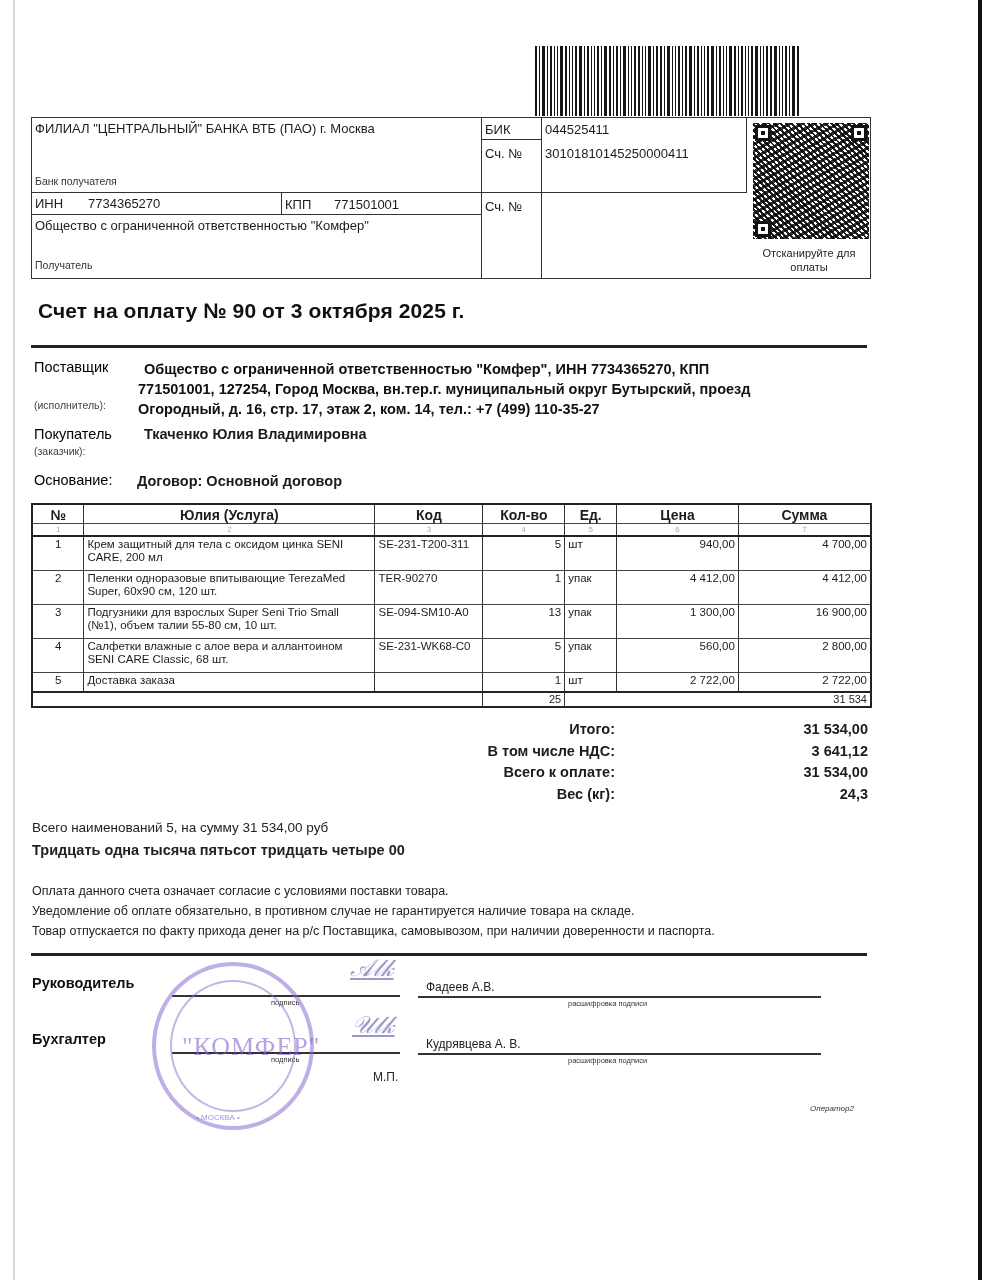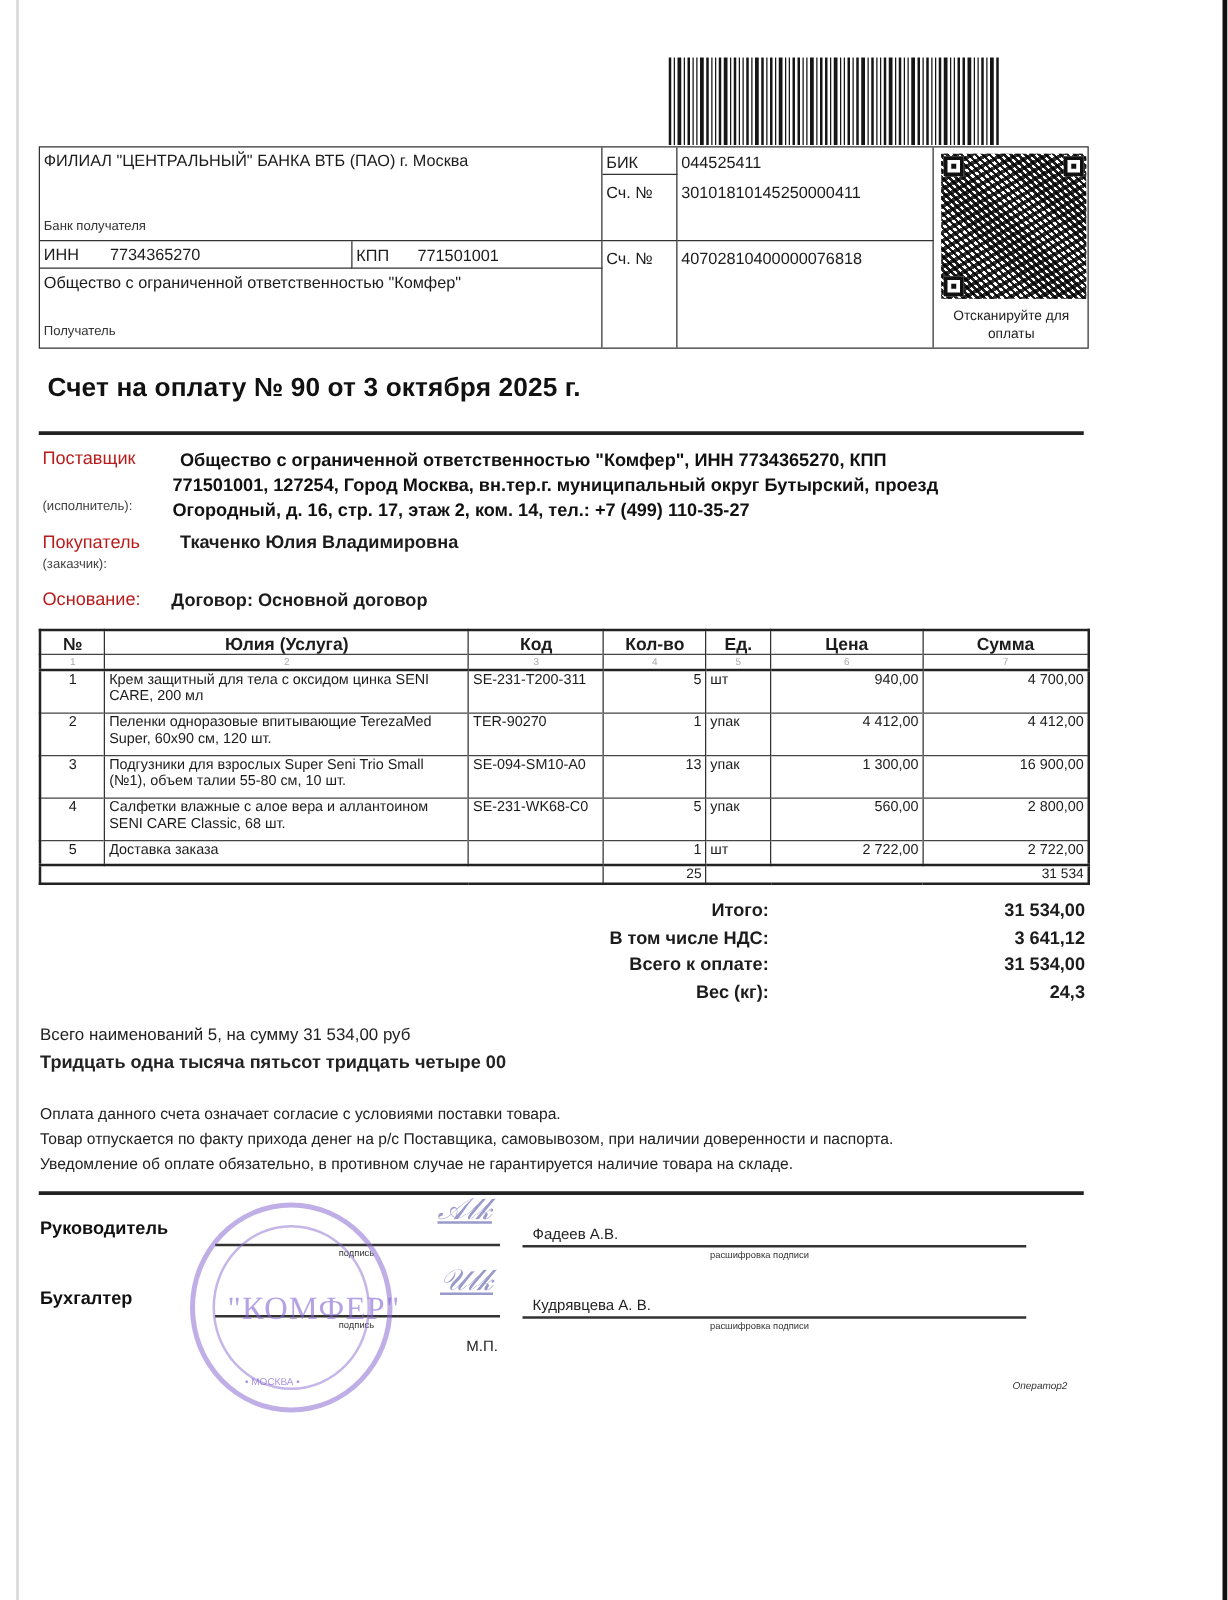--- a/index.html
+++ b/index.html
@@ -21,21 +21,21 @@
           repeating-linear-gradient(45deg, #222 0 2px, #fff 2px 4px),
           repeating-linear-gradient(-30deg, #333 0 3px, transparent 3px 6px);
         background-blend-mode: multiply; }
   .qr .finder { position: absolute; width: 16px; height: 16px; border: 3px solid #111; background: #fff; }
   .qr .finder::after { content: ""; position: absolute; left: 3px; top: 3px; width: 4px; height: 4px; background: #111; }
 
   .title { position: absolute; left: 38px; top: 299px; font-size: 21px; font-weight: bold; color: #111; letter-spacing: 0.1px; }
   .rule-thick { position: absolute; left: 31px; top: 345px; width: 836px; height: 3px; background: #222; }
 
   .party { position: absolute; font-size: 14.5px; }
-  .party .lbl { color: #b91c1c; margin-top: 28px; }
+  .party .lbl { color: #000000; margin-top: 28px; }
   .party .val { font-weight: bold; color: #111; }
 
   
   table.items { position: absolute; left: 31px; top: 503px; width: 841px; border-collapse: collapse; font-size: 11.5px; border: 2px solid #222; }
   table.items th { font-size: 14px; font-weight: bold; border-left: 1.5px solid #333; padding: 2px 3px 0; height: 19px; border-bottom: 1px dashed #888; }
   table.items tr.nums td { font-size: 8px; color: #aaa; text-align: center; height: 9px; border-left: 1.5px solid #333; border-bottom: 2px solid #222; line-height: 9px; }
   table.items td { border-left: 1.5px solid #333; border-top: 1px solid #444; vertical-align: top; padding: 1px 3px; line-height: 13px; }
   table.items tr.row td { height: 34px; }
   table.items tr.row.last td { height: 20px; }
   table.items tr.totalrow td { border-top: 2px solid #222; height: 14px; font-size: 11px; padding: 0 3px; line-height: 13px; }
@@ -55,21 +55,21 @@
 
   .sig { position: absolute; font-size: 14.5px; font-weight: bold; color: #111; }
   .sig-line { position: absolute; height: 1.5px; background: #333; }
   .tiny { position: absolute; font-size: 7.5px; color: #333; }
   .name { position: absolute; font-size: 12px; color: #222; }
 
   .stamp { position: absolute; left: 152px; top: 962px; width: 162px; height: 168px; border-radius: 50%;
            border: 4px solid rgba(140,110,210,0.55); }
   .stamp .inner { position: absolute; left: 14px; top: 14px; right: 14px; bottom: 14px; border-radius: 50%; border: 2px solid rgba(140,110,210,0.5); }
   .stamp .word { position: absolute; left: 26px; top: 66px; font-family: "Liberation Serif", serif; font-size: 26px; color: rgba(130,100,210,0.6); letter-spacing: 1px; }
-  .stamp .ring { position: absolute; left: 40px; bottom: 16px; font-size: 8px; color: rgba(130,100,210,0.7); }
+  .stamp .ring { position: absolute; left: 40px; bottom: 4px; font-size: 8px; color: rgba(130,100,210,0.7); }
   .signature { position: absolute; font-family: "Liberation Serif", serif; font-style: italic; font-size: 24px; color: rgba(110,110,180,0.7); text-decoration: underline; }
   .operator { position: absolute; left: 810px; top: 1104px; font-size: 8px; font-style: italic; color: #333; }
 </style>
 </head>
 <body>
 
 <div class="page-edge-left"></div>
 <div class="page-edge-right"></div>
 
 <div class="barcode" id="barcode">
@@ -170,23 +170,20 @@
   </div>
   <div class="cell" style="left:450px;top:22px;width:60px;height:53px;border-right-width:1.5px;border-bottom-width:1.5px;">
     <span style="position:absolute;left:3px;top:6px;">Сч. №</span>
   </div>
   <div class="cell" style="left:450px;top:75px;width:60px;height:85px;border-right-width:1.5px;">
     <span style="position:absolute;left:3px;top:6px;">Сч. №</span>
   </div>
   <div class="cell" style="left:510px;top:0;width:205px;height:75px;border-right-width:1.5px;border-bottom-width:1.5px;">
     <div style="position:absolute;left:3px;top:4px;">044525411</div>
     <div style="position:absolute;left:3px;top:28px;">30101810145250000411</div>
-  </div>
-  <div class="cell" style="left:510px;top:75px;width:205px;height:85px;border-right-width:1.5px;">
-    <div style="position:absolute;left:3px;top:6px;">40702810400000076818</div>
   </div>
 
   <div class="qr" style="left:721px;top:5px;">
     <div class="finder" style="left:2px;top:2px;"></div>
     <div class="finder" style="right:2px;top:2px;"></div>
     <div class="finder" style="left:2px;bottom:2px;"></div>
   </div>
   <div style="position:absolute;left:716px;top:128px;width:122px;text-align:center;font-size:11px;line-height:14px;color:#222;">Отсканируйте для оплаты</div>
 </div>
 
@@ -310,22 +307,22 @@
   <div class="line">
       <span class="k">Вес (кг):</span>
       <span class="v">24,3</span>
     </div>
 </div>
 
 <div class="text" style="top:820px;">Всего наименований 5, на сумму 31 534,00 руб</div>
 <div class="text amount-words" style="top:842px;">Тридцать одна тысяча пятьсот тридцать четыре  00</div>
 <div class="text notes" style="top:881px;">
   <div>Оплата данного счета означает согласие с условиями поставки товара.</div>
+  <div>Уведомление об оплате обязательно, в противном случае не гарантируется наличие товара на складе.</div>
   <div>Товар отпускается по факту прихода денег на р/с Поставщика, самовывозом, при наличии доверенности и паспорта.</div>
-  <div>Уведомление об оплате обязательно, в противном случае не гарантируется наличие товара на складе.</div>
 </div>
 
 <div class="rule-sign"></div>
 
 <div class="sig" style="left:32px;top:975px;">Руководитель</div>
 <div class="sig-line" style="left:172px;top:995px;width:228px;"></div>
 <div class="tiny" style="left:271px;top:998px;">подпись</div>
 <div class="name" style="left:426px;top:980px;">Фадеев А.В.</div>
 <div class="sig-line" style="left:418px;top:996px;width:403px;"></div>
 <div class="tiny" style="left:568px;top:999px;">расшифровка подписи</div>

